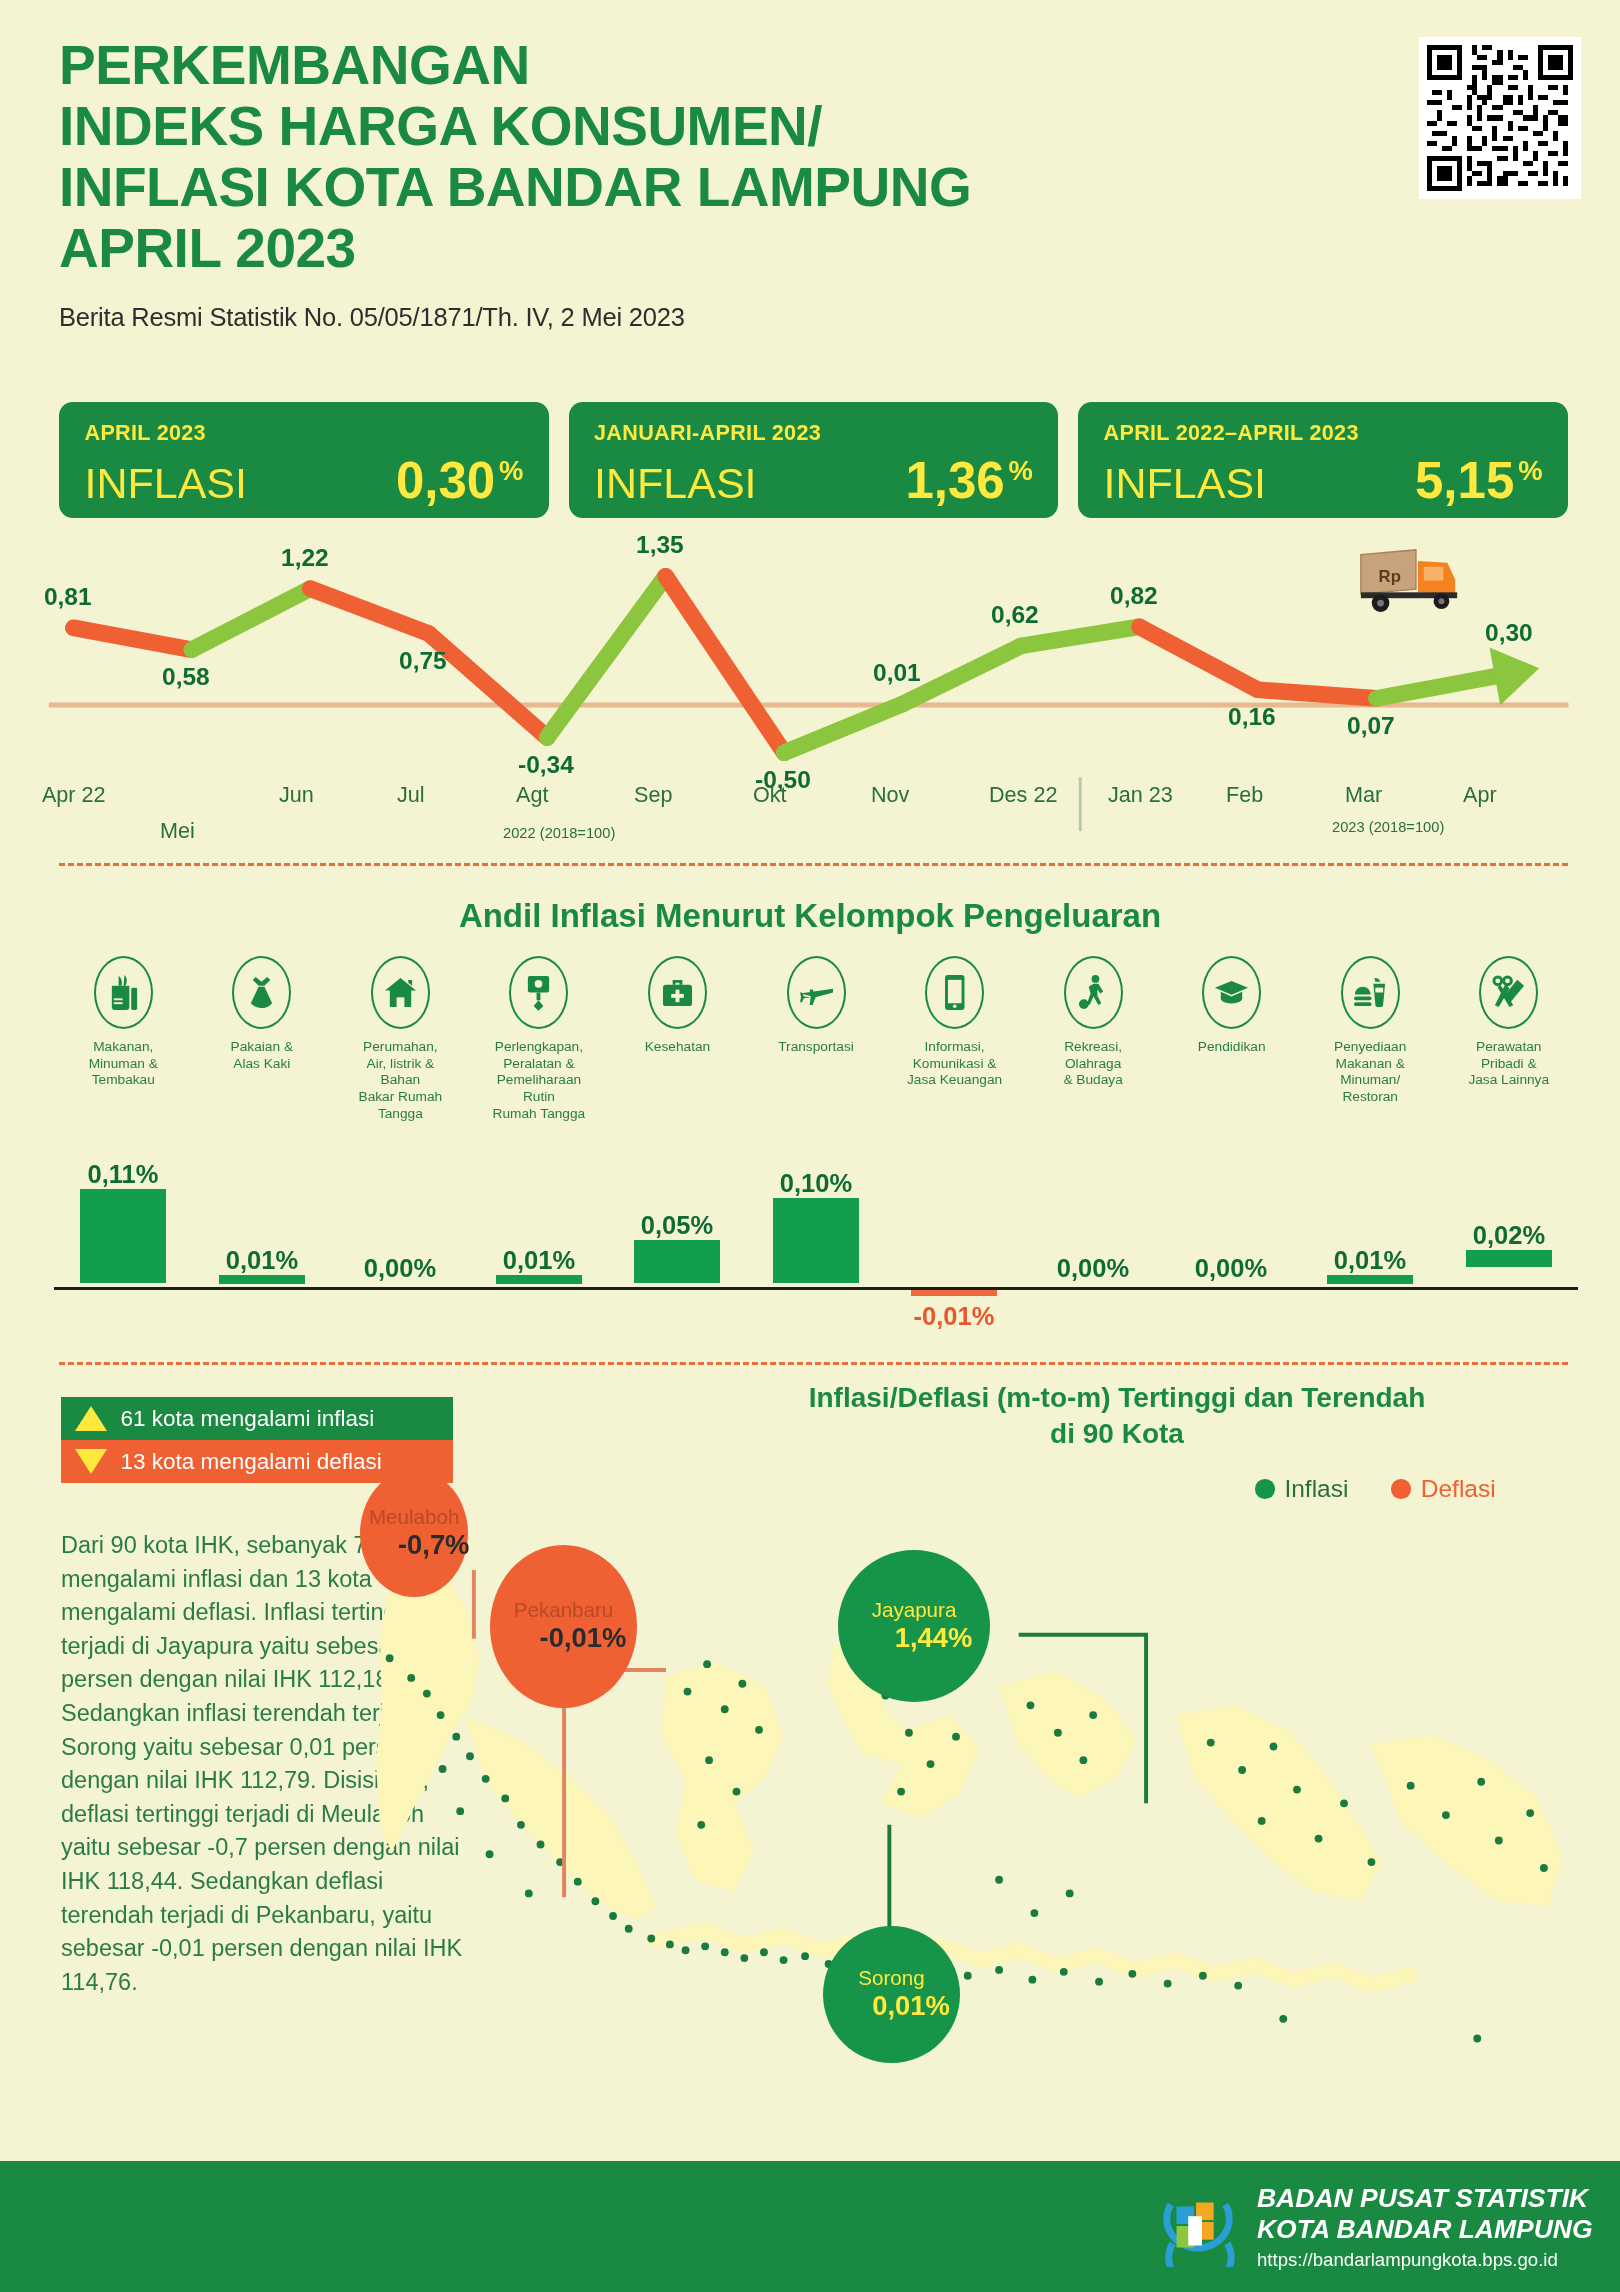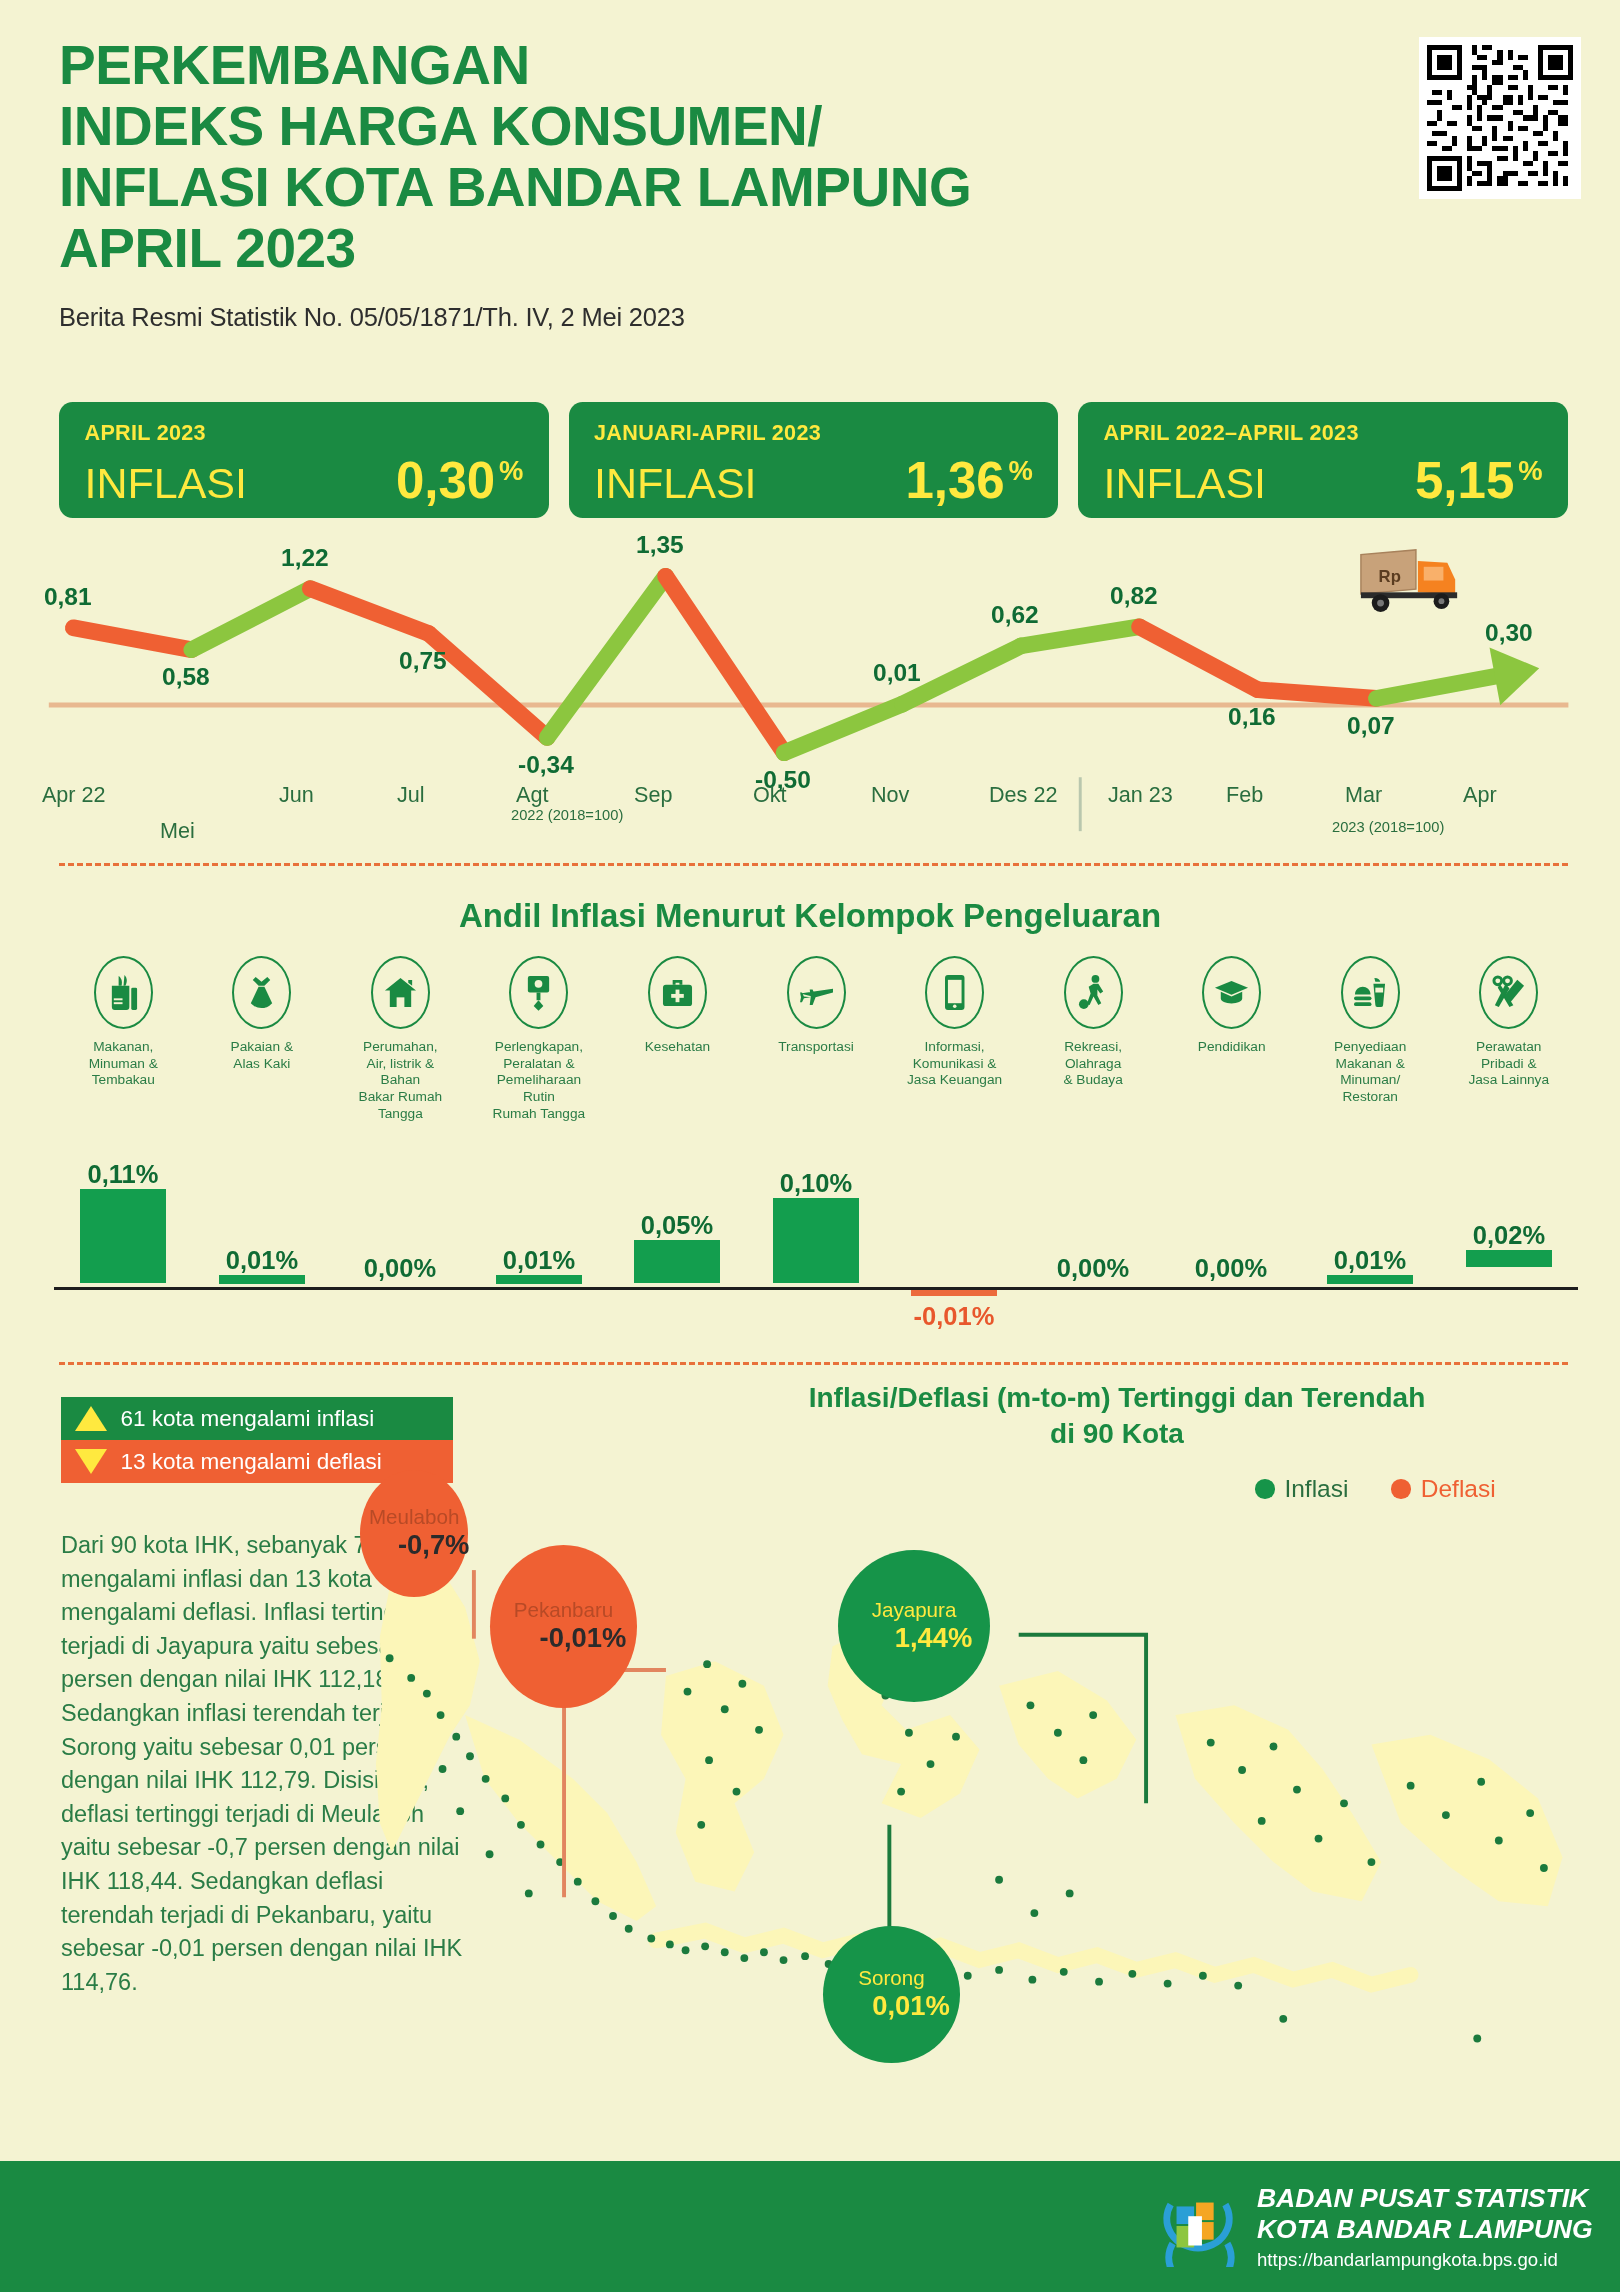--- a/index.html
+++ b/index.html
@@ -336,21 +336,21 @@
       <div class="lc-label" style="left: 952px; top: 64px;">0,62</div>
       <div class="lc-month" style="left: 950px; top: 245px;">Des 22</div>
       <div class="lc-label" style="left: 1071px; top: 45px;">0,82</div>
       <div class="lc-month" style="left: 1069px; top: 245px;">Jan 23</div>
       <div class="lc-label" style="left: 1189px; top: 166px;">0,16</div>
       <div class="lc-month" style="left: 1187px; top: 245px;">Feb</div>
       <div class="lc-label" style="left: 1308px; top: 175px;">0,07</div>
       <div class="lc-month" style="left: 1306px; top: 245px;">Mar</div>
       <div class="lc-label" style="left: 1446px; top: 82px;">0,30</div>
       <div class="lc-month" style="left: 1424px; top: 245px;">Apr</div>
-      <div class="lc-year" style="left: 464px; top: 270px; margin-left: 8px;">2022 (2018=100)</div>
+      <div class="lc-year" style="left: 464px; top: 288px;">2022 (2018=100)</div>
       <div class="lc-year" style="left: 1293px; top: 282px;">2023 (2018=100)</div>
     </div>
 
   <div class="divider" style="top:863px;"></div>
 
   <div class="andil-title">Andil Inflasi Menurut Kelompok Pengeluaran</div>
 
   <div class="groups">
     <div class="group">
       <div class="group-icon">

